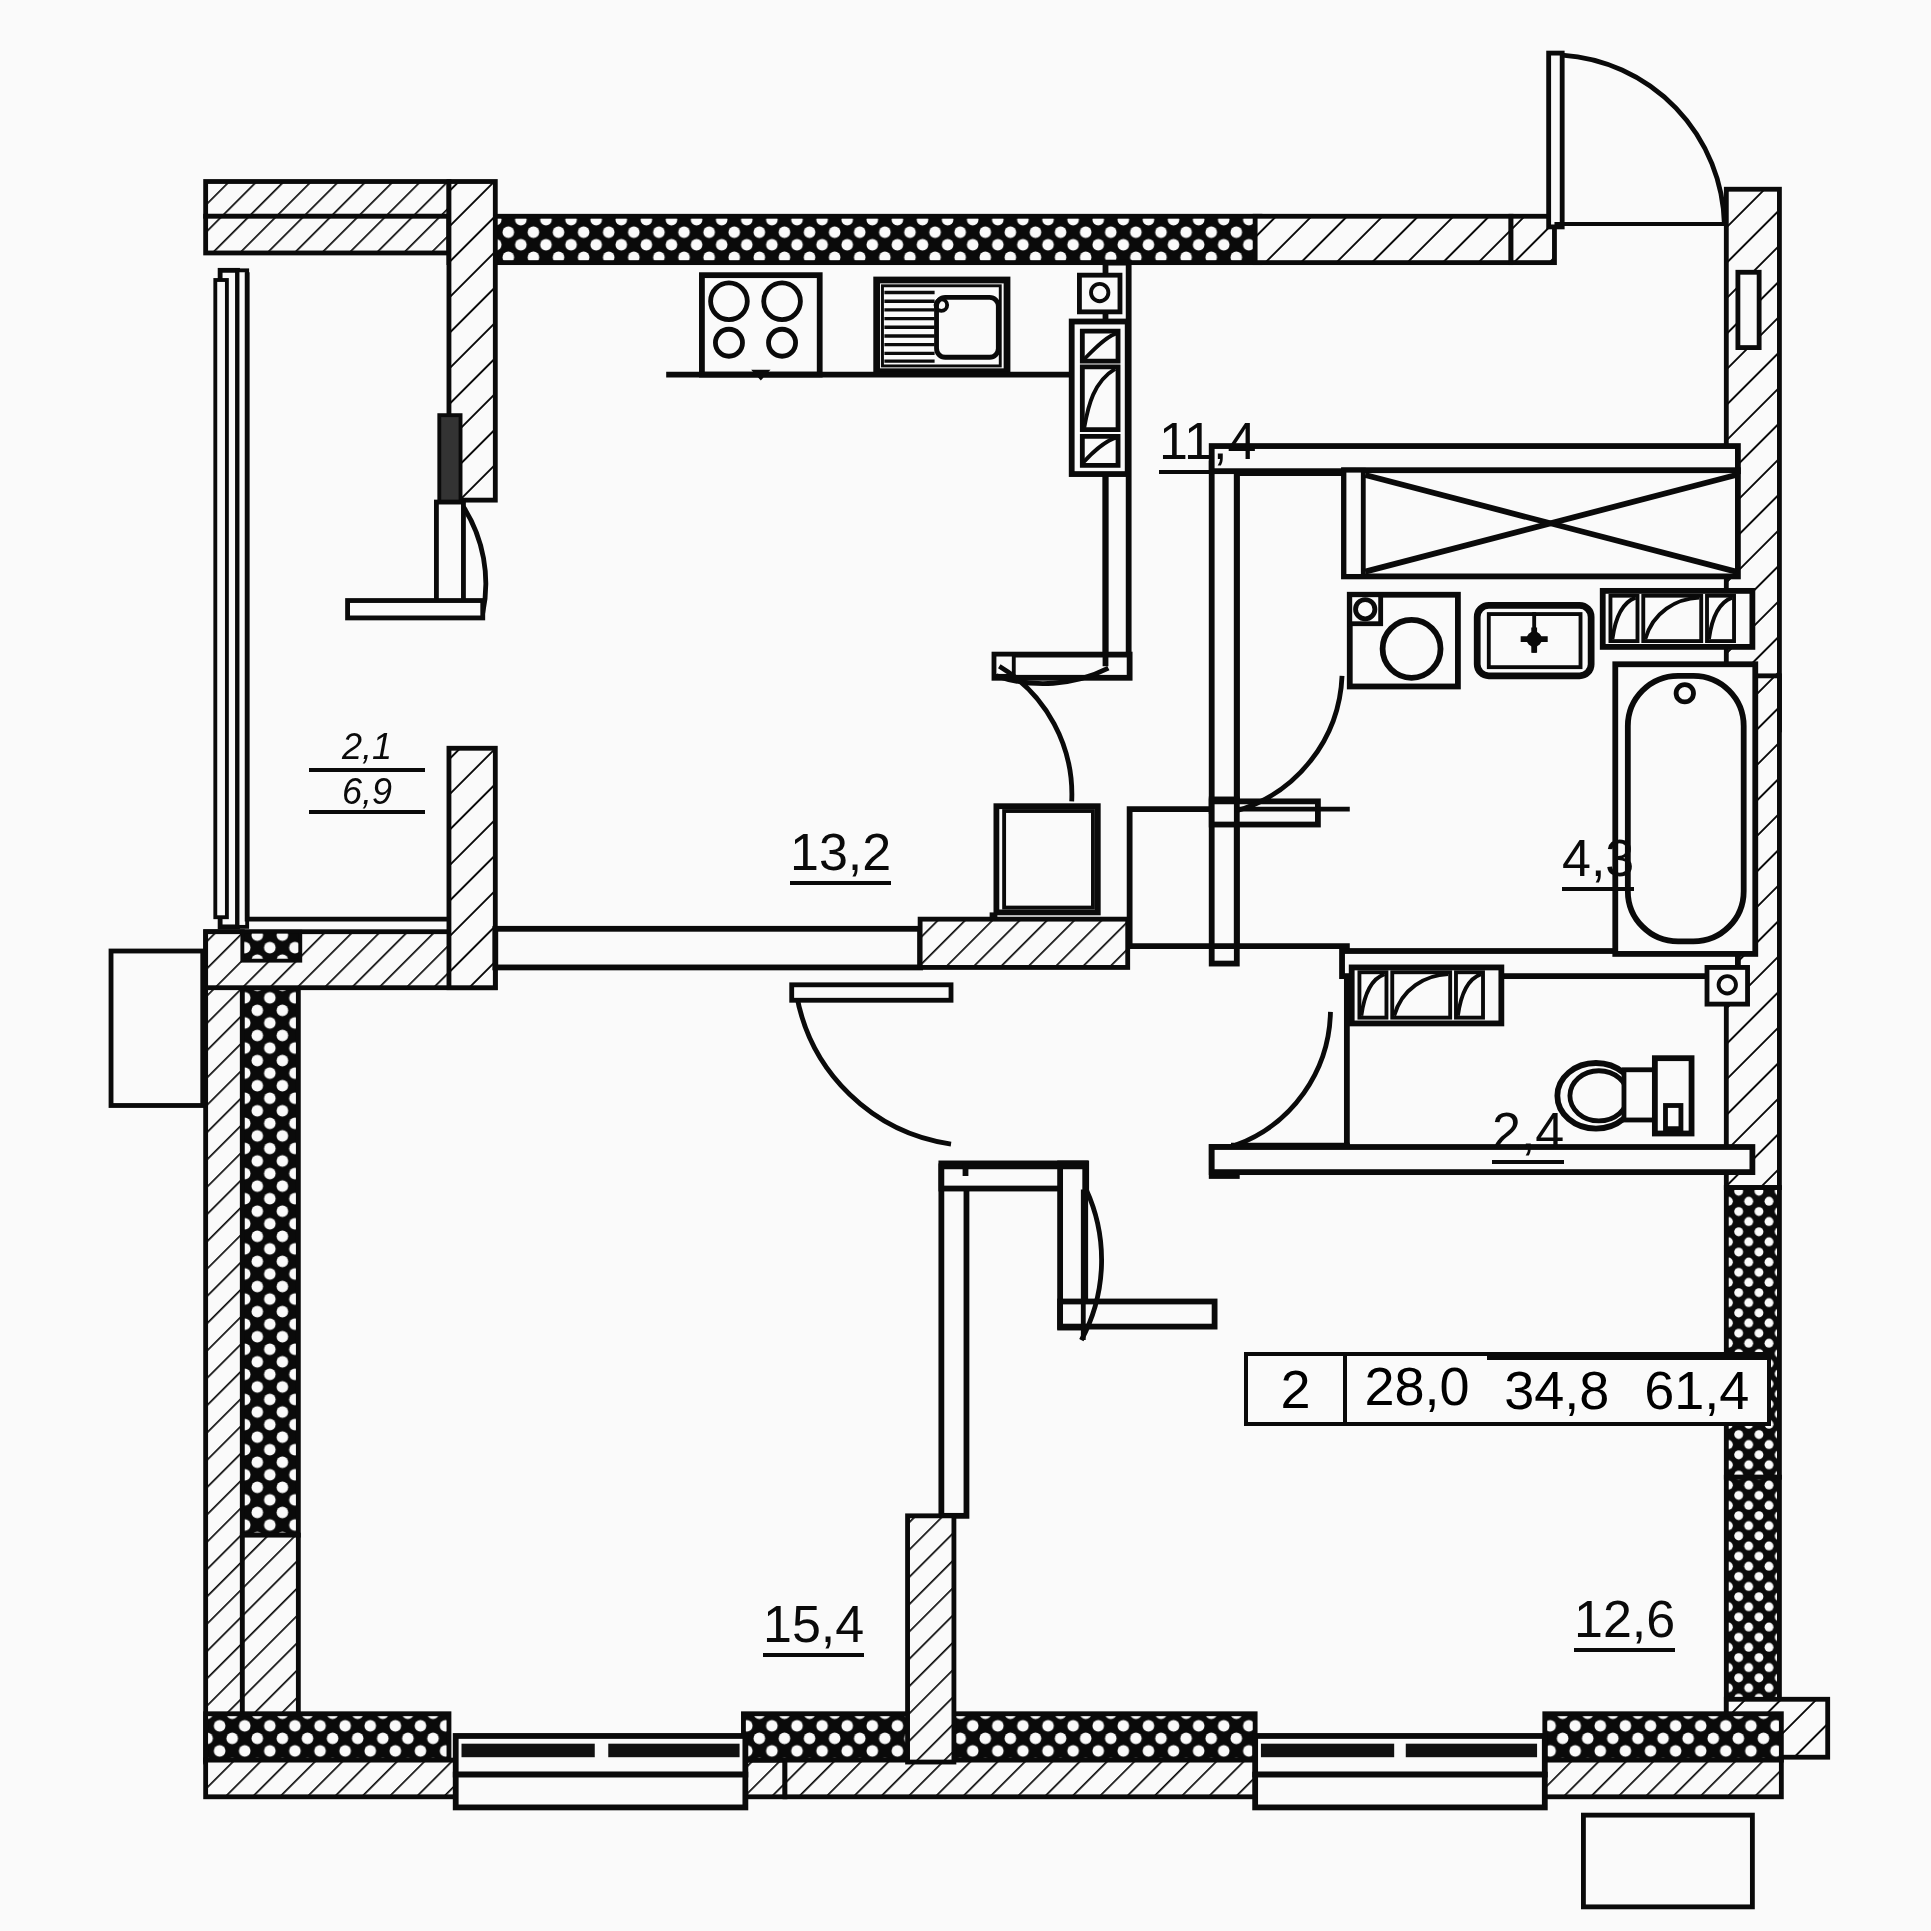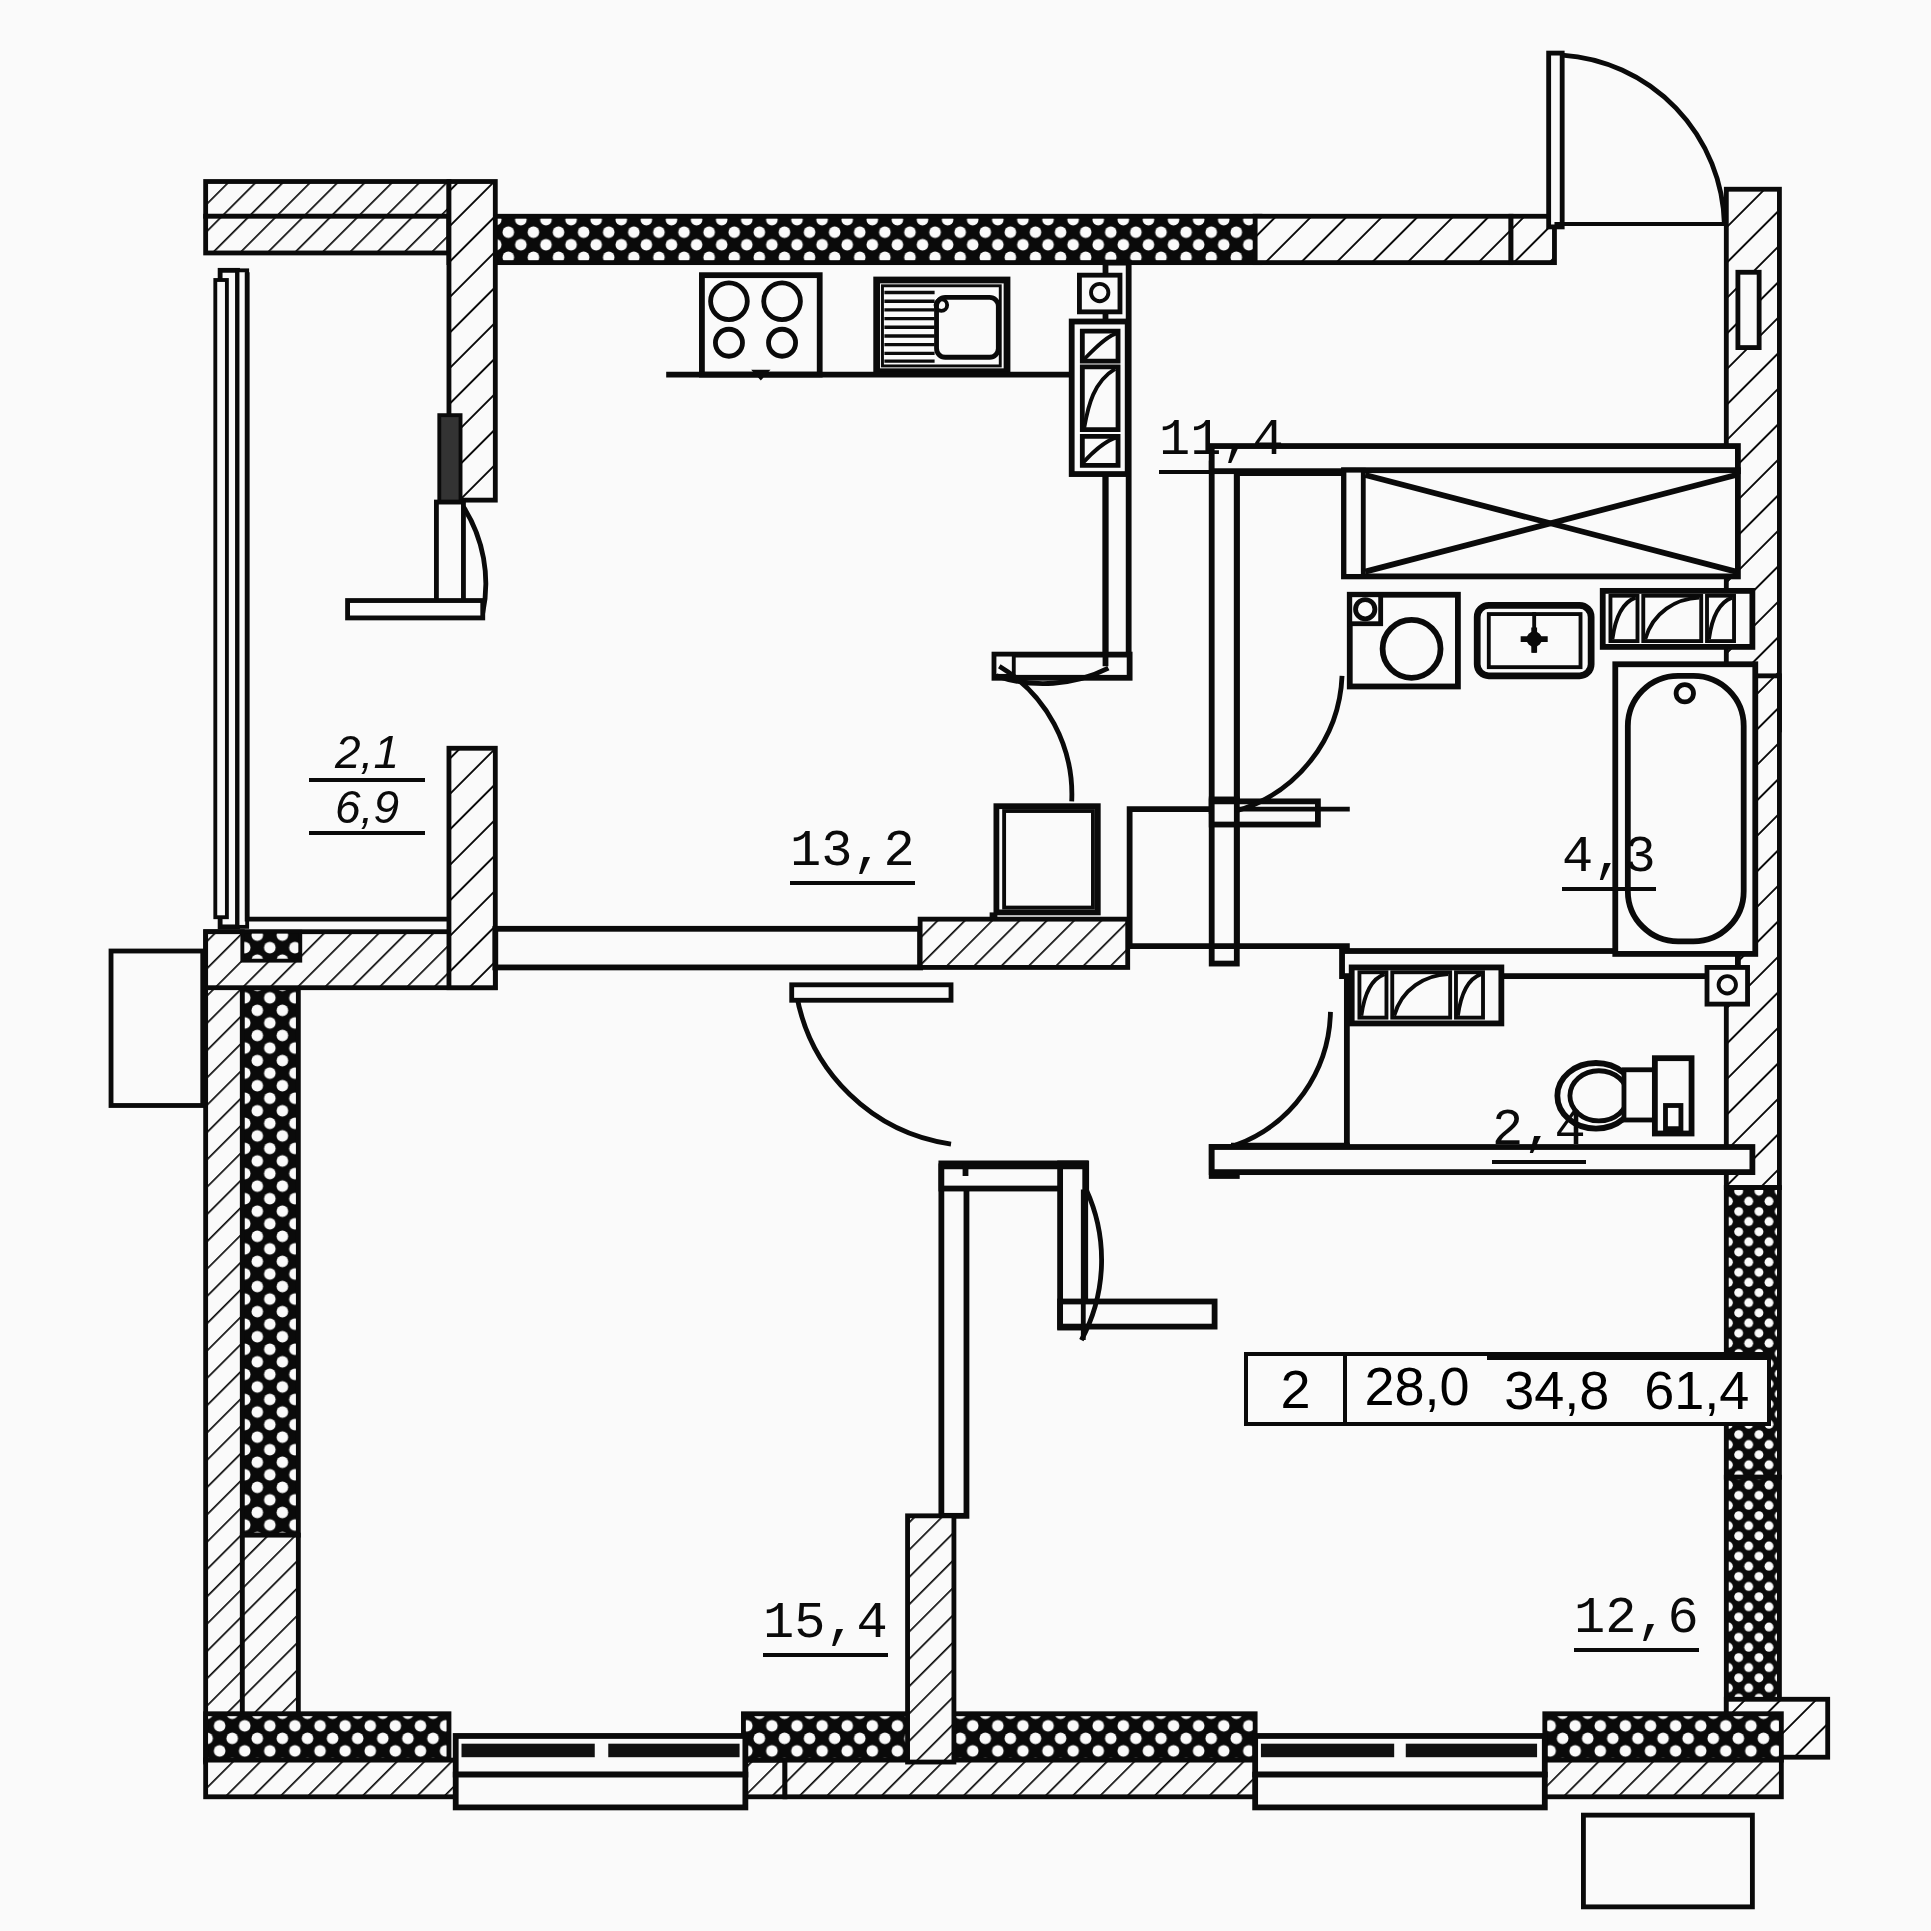--- a/index.html
+++ b/index.html
@@ -1,23 +1,23 @@
 <!DOCTYPE html>
 <html><head>
 <meta charset="utf-8">
 <style>
   html,body{margin:0;padding:0;background:#fafafa;}
   #stage{position:relative;width:1931px;height:1931px;background:#fafafa;
          font-family:"Liberation Sans", sans-serif;overflow:hidden;}
   svg#plan{position:absolute;left:0;top:0;width:1931px;height:1931px;display:block;}
-  .lbl{position:absolute;font-family:Liberation Mono, monospace;color:#0a0a0a;
+  .lbl{position:absolute;font-family:Liberation Sans, sans-serif;color:#0a0a0a;
        white-space:nowrap;}
   .area-lbl{font-size:52px;letter-spacing:0px;border-bottom:4.8px solid #0a0a0a;
             padding-bottom:2.9px;line-height:1.0;}
-  .balc{position:absolute;text-align:center;font-style:italic;font-size:46px;
+  .balc{position:absolute;text-align:center;font-style:italic;font-size:36px;
         line-height:1.02;color:#0a0a0a;}
   .balc .num{border-bottom:4.8px solid #0a0a0a;padding:0 3.9px 1.9px 3.9px;display:block;}
   .balc .den{padding:1.9px 3.9px 0 3.9px;display:block;border-bottom:4.8px solid #0a0a0a;}
   
   #summary{position:absolute;border:4.8px solid #0a0a0a;background:#fafafa;
            display:flex;align-items:stretch;}
   #summary .rooms{display:flex;align-items:center;justify-content:center;
       min-width:68px;font-size:54px;padding:0 13.5px;border-right:4.8px solid #0a0a0a;}
   #summary .vals{display:flex;flex-direction:row;}
   #summary .vals div{font-size:54px;padding:1px 17.4px 2.9px 17.4px;text-align:center;

